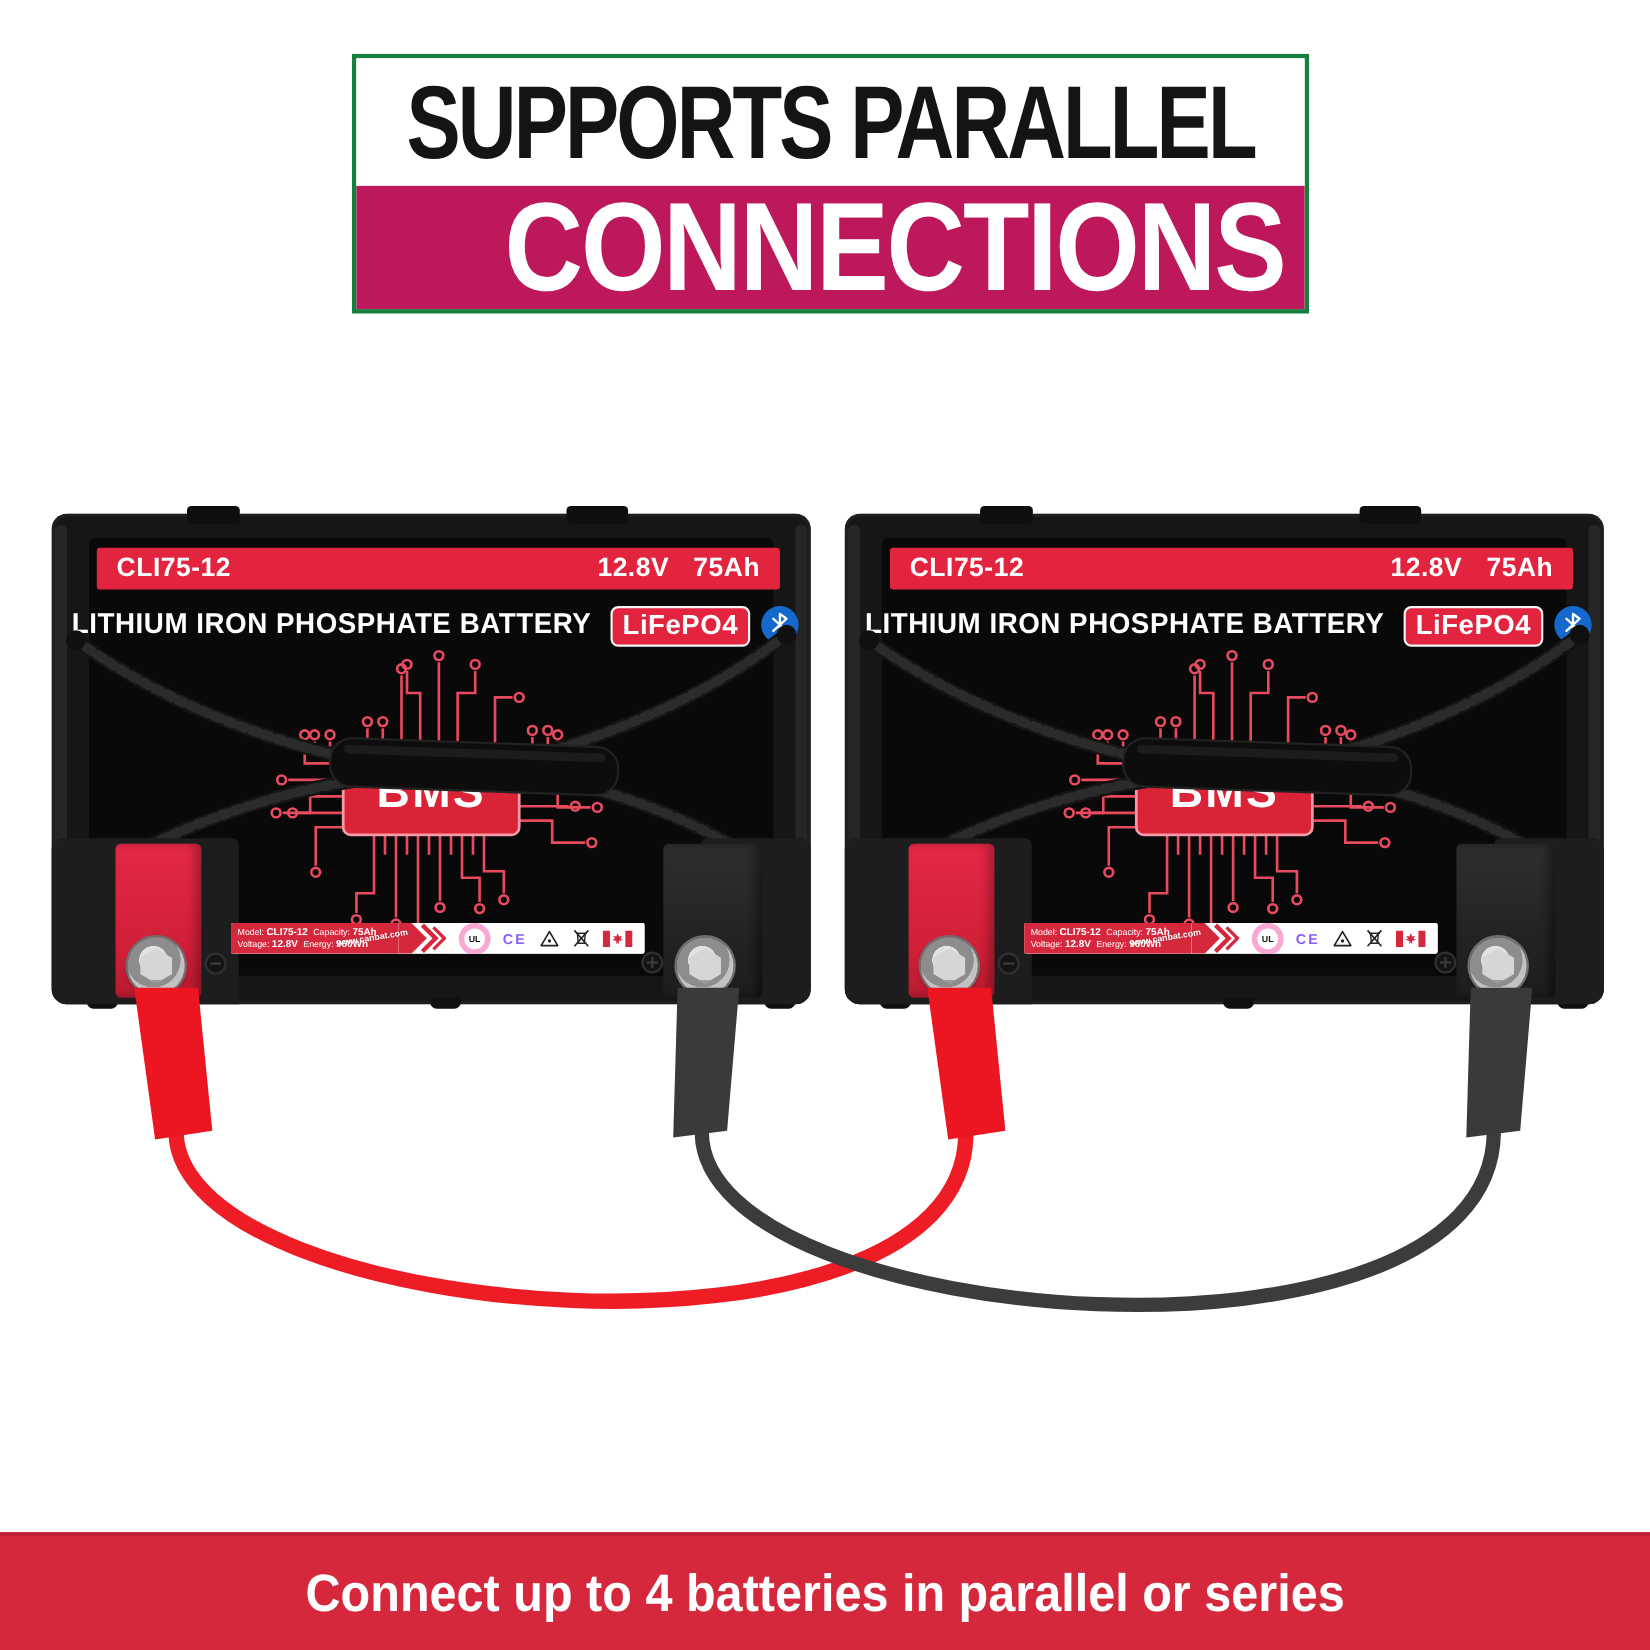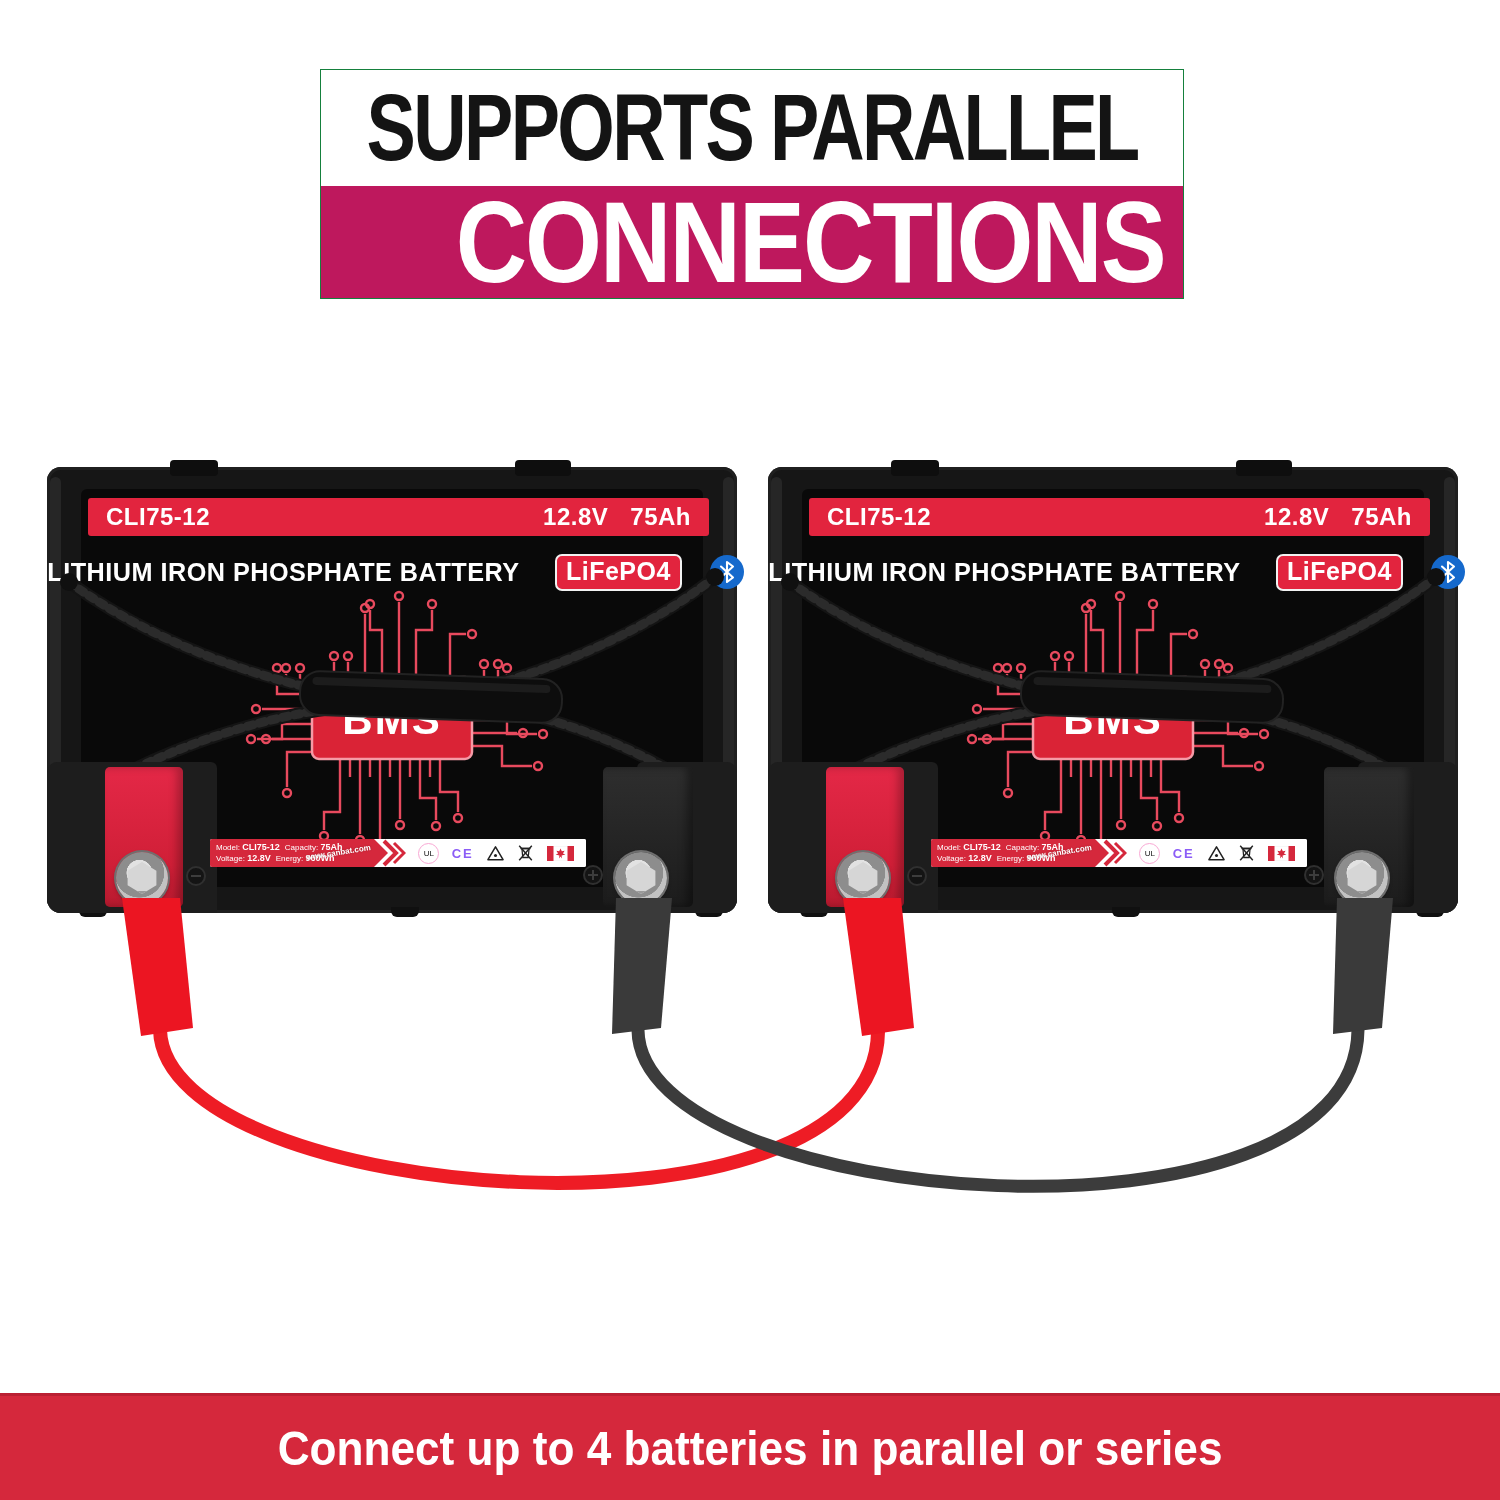--- a/index.html
+++ b/index.html
@@ -1,21 +1,21 @@
 <!DOCTYPE html>
 <html><head>
 <meta charset="utf-8">
 <style>
   html,body{margin:0;padding:0;background:#ffffff;}
   .canvas{position:relative;width:1500px;height:1500px;background:#ffffff;overflow:hidden;
           font-family:"Liberation Sans",sans-serif;}
 
   
   .headline{position:absolute;left:320px;top:49px;width:862px;height:228px;
-            border:1px solid #15803d;background:#fff;margin-top:20px;}
+            border:4px solid #15803d;background:#fff;}
   .headline .hl-top{position:absolute;left:0;top:0;right:0;height:116px;background:#fff;
             display:flex;align-items:center;justify-content:center;}
   .headline .hl-bot{position:absolute;left:0;bottom:0;right:0;height:112px;background:#be185d;
             display:flex;align-items:center;justify-content:flex-end;}
   .hl-line1{color:#141414;font-size:84px;font-weight:700;letter-spacing:-3px;white-space:nowrap;
             transform:scale(.88,1.12);}
   .hl-line2{color:#ffffff;font-size:104px;font-weight:700;letter-spacing:-2px;white-space:nowrap;
             transform:scale(.95,1.1);}
 
   
@@ -34,21 +34,21 @@
   .label-panel{position:absolute;left:34px;right:34px;top:22px;bottom:26px;background:#090909;
                border-radius:6px;}
 
   .model-bar{position:absolute;left:41px;top:31px;width:621px;height:38px;background:#e2243e;
              border-radius:3px;display:flex;align-items:center;justify-content:space-between;
              padding:0 18px;box-sizing:border-box;}
   .model-bar .mtext{color:#fff;font-weight:700;font-size:24px;letter-spacing:.5px;}
   .model-bar .specs{display:flex;gap:22px;}
 
   .title-row{position:absolute;left:0;right:0;top:84px;height:42px;display:flex;
-             align-items:center;justify-content:center;gap:28px;}
+             align-items:flex-start;justify-content:center;gap:10px;}
   .prod-title{color:#fff;font-weight:700;font-size:26px;letter-spacing:.5px;white-space:nowrap;
               transform:scaleX(.97);}
   .chem-badge{background:#e2243e;border:2px solid #f2f2f2;border-radius:7px;color:#fff;
               font-weight:700;font-size:25px;padding:1px 9px 3px;letter-spacing:.5px;}
   .bt-icon{width:34px;height:34px;border-radius:50%;background:#1569cc;display:flex;
            align-items:center;justify-content:center;flex:0 0 auto;}
 
   .circuit{position:absolute;left:175px;top:105px;width:340px;height:310px;}
   .ropes{position:absolute;left:0;top:0;width:690px;height:446px;}
 
@@ -65,22 +65,22 @@
   .cert-strip{position:absolute;left:163px;top:372px;width:376px;height:28px;display:flex;
               background:#fff;border-radius:2px;overflow:hidden;}
   .cs-red{position:relative;flex:0 0 152px;background:#d5283c;color:#fff;padding:3px 0 12px 6px;
           box-sizing:border-box;}
   .cs-row{display:flex;gap:5px;font-size:8px;line-height:10px;white-space:nowrap;}
   .cs-row b{font-size:9px;}
   .cs-site{position:absolute;left:96px;top:9px;font-size:8px;font-weight:700;color:#fff;
            transform:rotate(-9deg);white-space:nowrap;text-shadow:0 0 2px rgba(0,0,0,.3);}
   .cs-chev{flex:0 0 44px;}
   .cs-white{flex:1;display:flex;align-items:center;justify-content:space-evenly;background:#fff;}
-  .ul-badge{width:19px;height:19px;border:1px solid #f9a8d4;border-radius:50%;display:flex;
-            align-items:center;justify-content:center;font-size:8px;font-weight:400;color:#111;}
+  .ul-badge{width:19px;height:19px;border:5px solid #f9a8d4;border-radius:50%;display:flex;
+            align-items:center;justify-content:center;font-size:8px;font-weight:700;color:#111;}
   .ce-mark{font-size:13px;font-weight:600;color:#8b5cf6;letter-spacing:2px;}
 
   .nut{position:absolute;width:52px;height:52px;border-radius:50%;
        background:radial-gradient(circle at 45% 40%, #e2e2e2 0 30%, #8d8d8d 31% 58%, #c2c2c2 59% 100%);
        box-shadow:0 0 0 2px #6f6f6f, 0 2px 4px rgba(0,0,0,.5);}
   .nut .hex{position:absolute;left:10px;top:10px;width:32px;height:32px;background:#d6d6d6;
        clip-path:polygon(50% 0,95% 27%,95% 73%,50% 100%,5% 73%,5% 27%);
        box-shadow:inset 0 -3px 0 #9a9a9a;}
   .nut.pos{left:69px;top:385px;}
   .nut.neg{left:568px;top:385px;}

